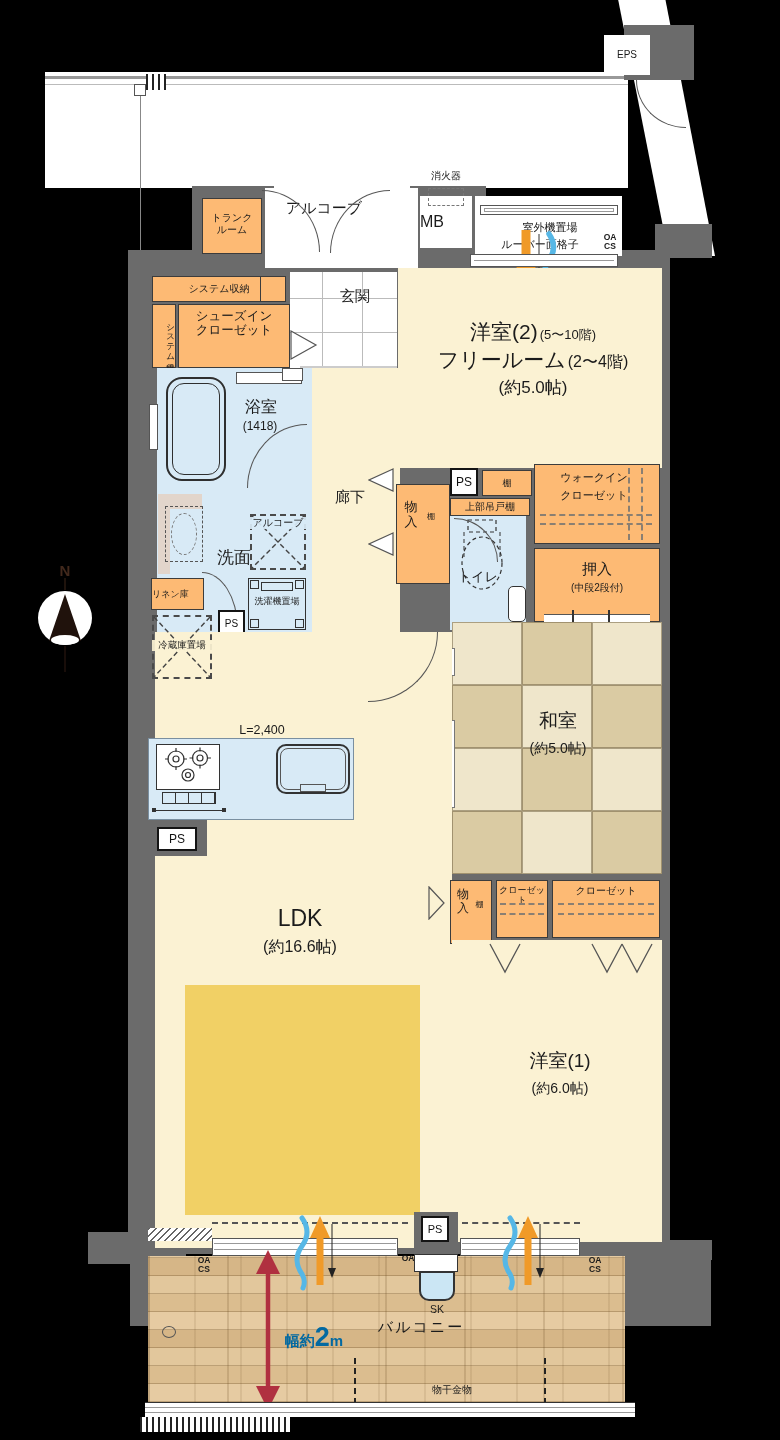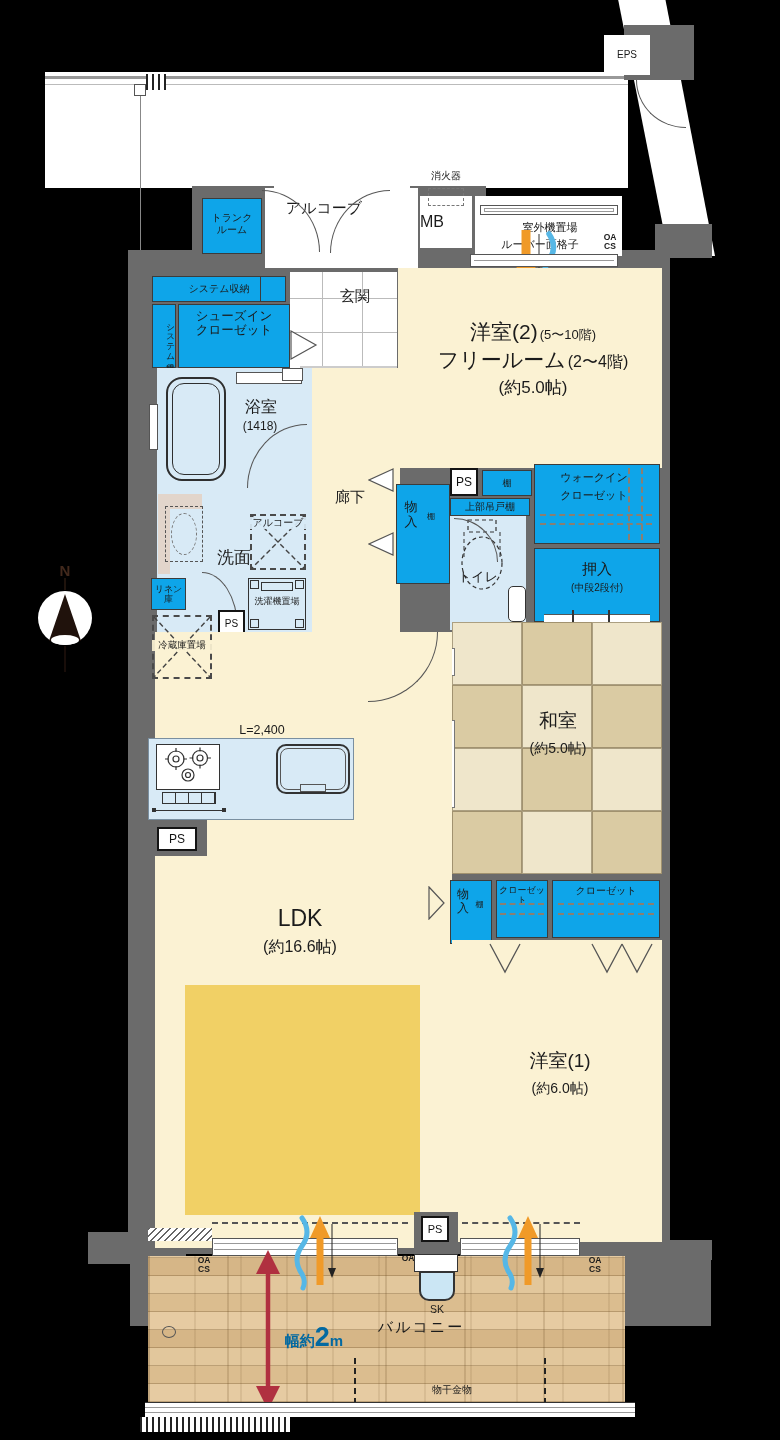--- a/index.html
+++ b/index.html
@@ -4,21 +4,21 @@
 <style>
 *{margin:0;padding:0;box-sizing:border-box}
 html,body{width:780px;height:1440px}
 body{background:#000;position:relative;font-family:"Liberation Sans","DejaVu Sans",sans-serif;overflow:hidden}
 .a{position:absolute}
 .lbl{color:#1b1b1b;white-space:pre-line;text-align:center;line-height:1.15}
 .wall{background:#6b6b6b}
 .white{background:#fff}
 .cream{background:#fbf2d3}
 .blue{background:#d8eaf6}
-.beige{background:#0ea5e9;border:1px solid #3c3c3c}
+.beige{background:#fdba74;border:1px solid #3c3c3c}
 .psbox{background:#fff;border:2px solid #141414;display:flex;align-items:center;justify-content:center;color:#111}
 .dashbox{border:2px dashed #4a4a4a}
 .arc-tl{border-top:1px solid #555;border-left:1px solid #555;border-top-left-radius:100% 100%}
 .arc-tr{border-top:1px solid #555;border-right:1px solid #555;border-top-right-radius:100% 100%}
 .arc-bl{border-bottom:1px solid #555;border-left:1px solid #555;border-bottom-left-radius:100% 100%}
 .arc-br{border-bottom:1px solid #555;border-right:1px solid #555;border-bottom-right-radius:100% 100%}
 .hatchV{background:repeating-linear-gradient(90deg,#222 0 2px,#fff 2px 6px)}
 .hatchD{background:#fff;background-image:repeating-linear-gradient(135deg,#666 0 1.5px,transparent 1.5px 5px)}
 .wood{background-image:
  repeating-linear-gradient(0deg,rgba(100,70,30,.30) 0 1px,transparent 1px 18px),
@@ -125,21 +125,21 @@
 <div class="a" style="left:158px;top:494px;width:12px;height:80px;background:#e2d5cb"></div>
 <div class="a" style="left:165px;top:506px;width:38px;height:56px;border:1.5px dashed #555"></div>
 <div class="a" style="left:171px;top:513px;width:26px;height:42px;border:1.5px dashed #777;border-radius:50%"></div>
 <div class="a lbl" style="left:204px;top:548px;width:60px;font-size:17px">洗面</div>
 <div class="a dashbox" style="left:250px;top:514px;width:56px;height:56px"></div>
 <svg class="a" style="left:250px;top:514px" width="56" height="56" viewBox="0 0 56 56">
     <line x1="2" y1="2" x2="54" y2="54" stroke="#444" stroke-width="1.4" stroke-dasharray="5 3"></line>
     <line x1="54" y1="2" x2="2" y2="54" stroke="#444" stroke-width="1.4" stroke-dasharray="5 3"></line>
   </svg>
 <div class="a lbl" style="left:250px;top:517px;width:56px;font-size:10px;background:rgba(216,234,246,.92)">アルコーブ</div>
-<div class="a beige lbl" style="left:151px;top:578px;width:35px;height:32px;display:flex;align-items:center;justify-content:flex-end;font-size:9px"><span>リネン庫</span></div>
+<div class="a beige lbl" style="left:151px;top:578px;width:53px;height:32px;display:flex;align-items:center;justify-content:flex-start;font-size:9px"><span>リネン庫</span></div>
 <div class="a" style="left:248px;top:578px;width:58px;height:52px;border:1.5px solid #333;background:#d8eaf6"></div>
 <div class="a" style="left:250px;top:580px;width:9px;height:9px;border:1px solid #333"></div>
 <div class="a" style="left:295px;top:580px;width:9px;height:9px;border:1px solid #333"></div>
 <div class="a" style="left:250px;top:619px;width:9px;height:9px;border:1px solid #333"></div>
 <div class="a" style="left:295px;top:619px;width:9px;height:9px;border:1px solid #333"></div>
 <div class="a" style="left:261px;top:582px;width:32px;height:9px;border:1px solid #333"></div>
 <div class="a lbl" style="left:249px;top:596px;width:56px;font-size:9px">洗濯機置場</div>
 <div class="a arc-tr" style="left:202px;top:572px;width:36px;height:56px"></div>
 <div class="a psbox" style="left:218px;top:610px;width:27px;height:26px;font-size:10px">
     <span>PS</span>

